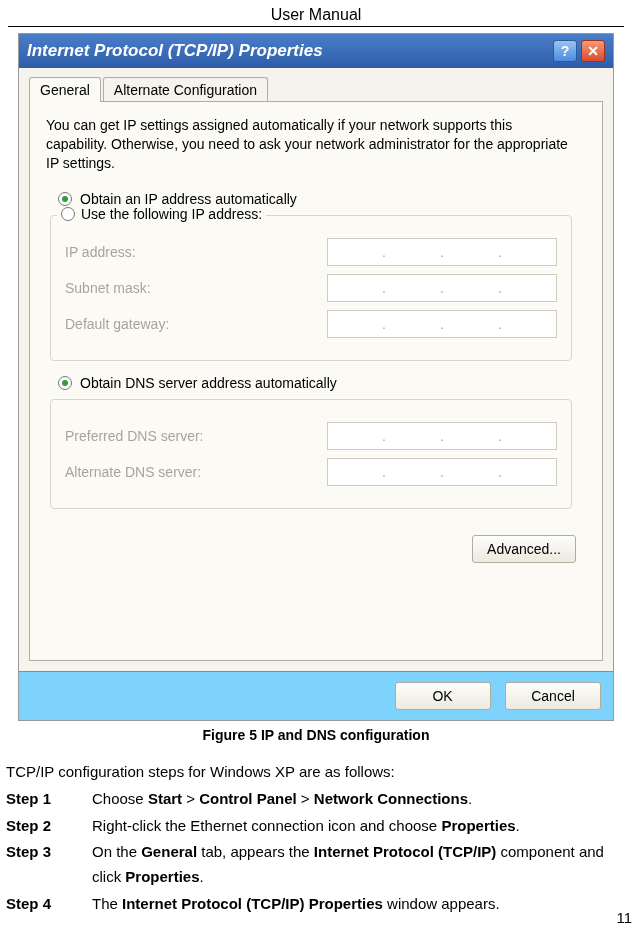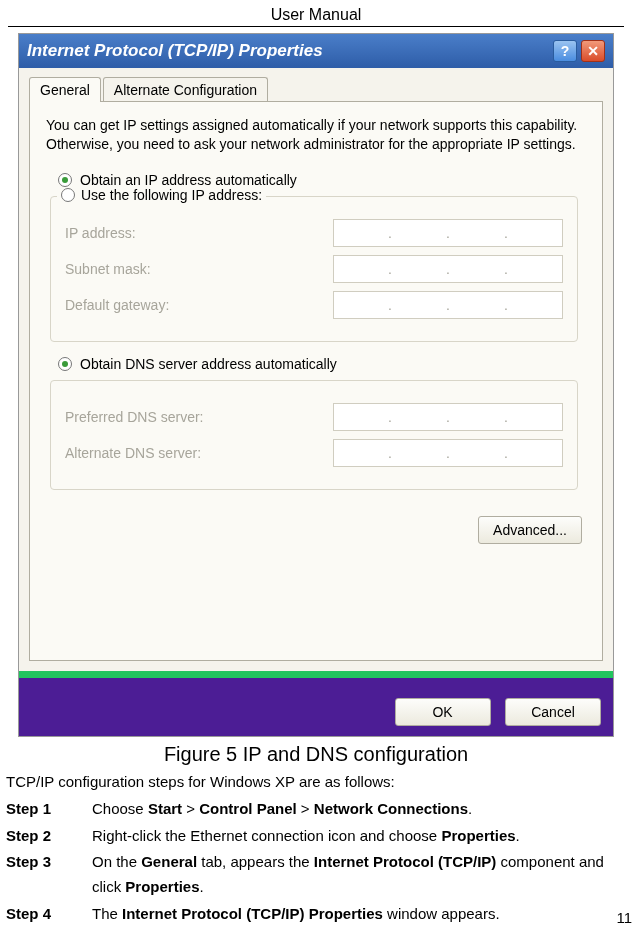--- a/index.html
+++ b/index.html
@@ -59,21 +59,21 @@
     border-top-left-radius: 3px;
     border-top-right-radius: 3px;
     margin-right: 2px;
     position: relative;
     top: 1px;
   }
   .tab.active { background: #fbfaf5; z-index: 2; font-weight: normal; }
   .tab-panel {
     border: 1px solid #b0ada0;
     background: #fbfaf5;
-    padding: 14px 20px 20px 16px;
+    padding: 14px 26px 20px 16px;
     min-height: 560px;
     position: relative;
   }
   .intro {
     font-size: 14px;
     line-height: 1.35;
     margin-bottom: 18px;
   }
   .radio-row {
     display: flex;
@@ -135,30 +135,31 @@
     display:inline-block;
     min-width: 100px;
     padding: 5px 14px;
     font-size: 14px;
     border: 1px solid #b0ada0;
     background: linear-gradient(#fdfdfb,#eceade);
     border-radius: 3px;
     text-align:center;
   }
   .button-bar {
-    background: #4c1d95;
-    padding: 20px 12px 10px;
+    background: #7dd3fc;
+    padding: 10px 12px 10px;
     text-align: right;
-    border-top: 7px solid #22c55e;
+    border-top: 1px solid #22c55e;
   }
   .button-bar .btn { min-width: 96px; margin-left: 10px; }
   .figure-caption {
     text-align:center;
-    font-size: 20px;
-    margin: 6px 0 4px;
+    font-size: 14px;
+    margin: 6px 0 17px;
+    font-weight: bold;
   }
   .body-text {
     margin: 0 6px;
     font-size: 15px;
     line-height: 1.65;
   }
   .step-row { display:flex; margin-top: 2px; }
   .step-label { font-weight:bold; width: 86px; flex-shrink:0; }
   .step-text { flex:1; }
   .page-num {

